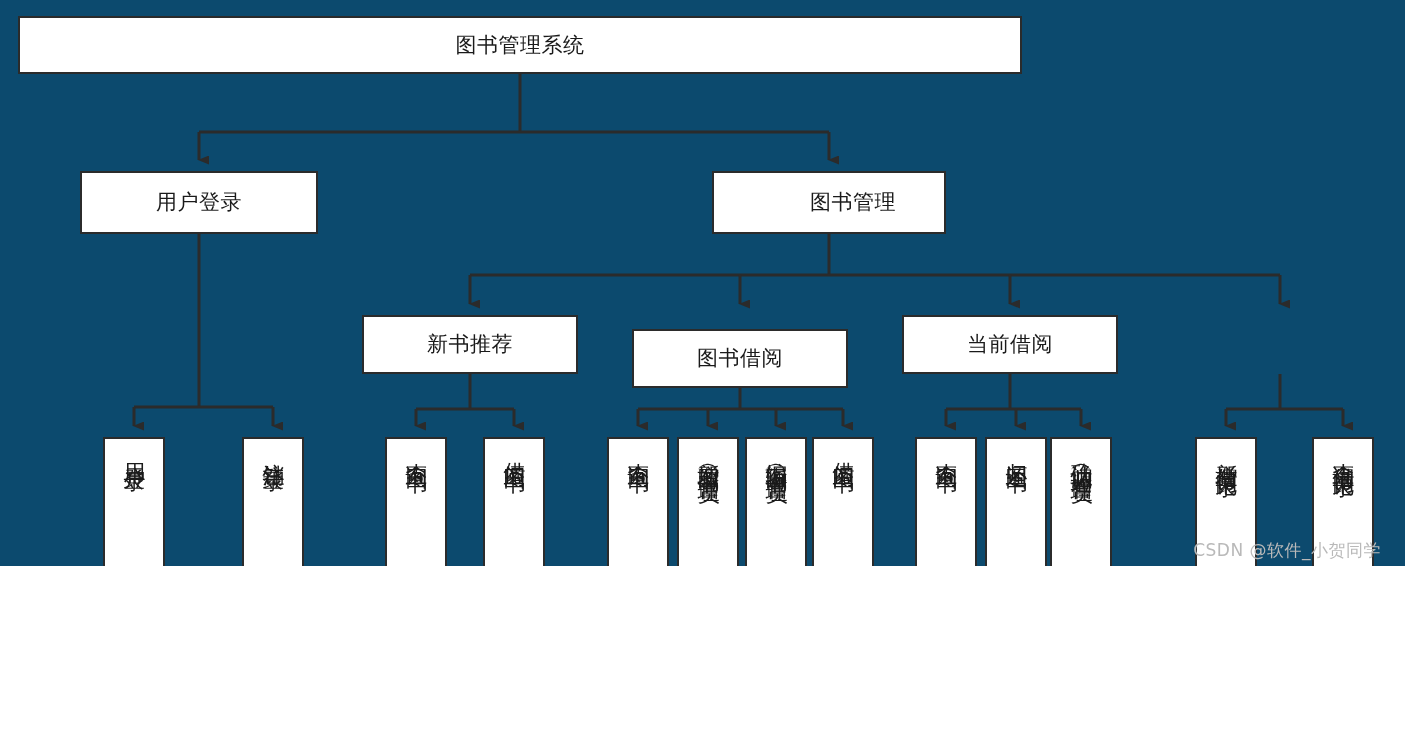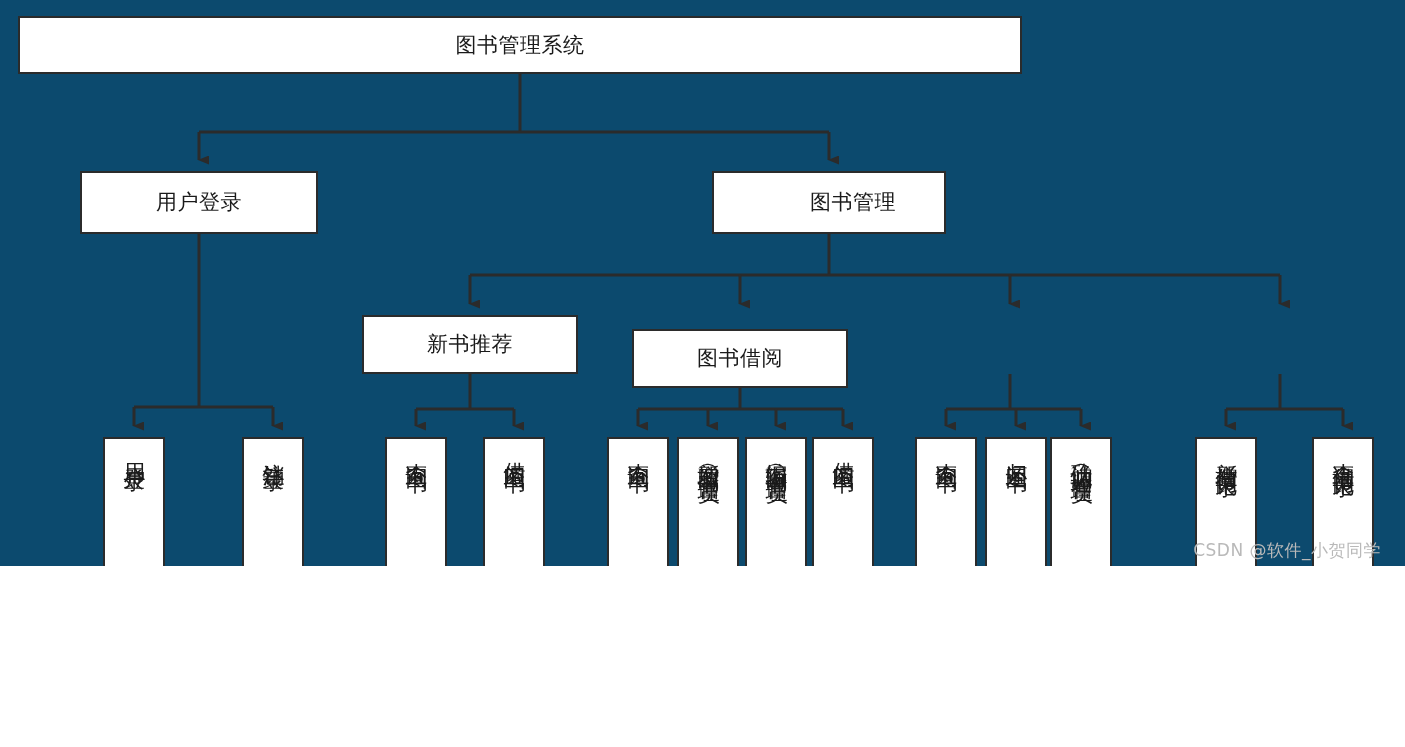--- a/index.html
+++ b/index.html
@@ -127,20 +127,23 @@
   <div class="node" id="n-l2-1" style="left: 712px; top: 171px; width: 234px; height: 63px; padding-left: 48px;">
     <span class="lbl">图书管理</span>
   </div>
 
   <div class="node" id="n-l3-0" style="left: 362px; top: 315px; width: 216px; height: 59px;">
     <span class="lbl">新书推荐</span>
   </div>
   <div class="node" id="n-l3-1" style="left: 632px; top: 329px; width: 216px; height: 59px;">
     <span class="lbl">图书借阅</span>
   </div>
+  <div class="node" id="n-l3-2" style="left: 902px; top: 315px; width: 216px; height: 59px;">
+    <span class="lbl">当前借阅</span>
+  </div>
 
   <div class="node leaf" id="n-lf-0" style="left: 103px; top: 437px; width: 62px; height: 297px;">
     <span class="lbl">用户登录</span>
   </div>
   <div class="node leaf" id="n-lf-1" style="left: 242px; top: 437px; width: 62px; height: 297px;">
     <span class="lbl">注销登录</span>
   </div>
   <div class="node leaf" id="n-lf-2" style="left: 385px; top: 437px; width: 62px; height: 297px;">
     <span class="lbl">查询图书</span>
   </div>

